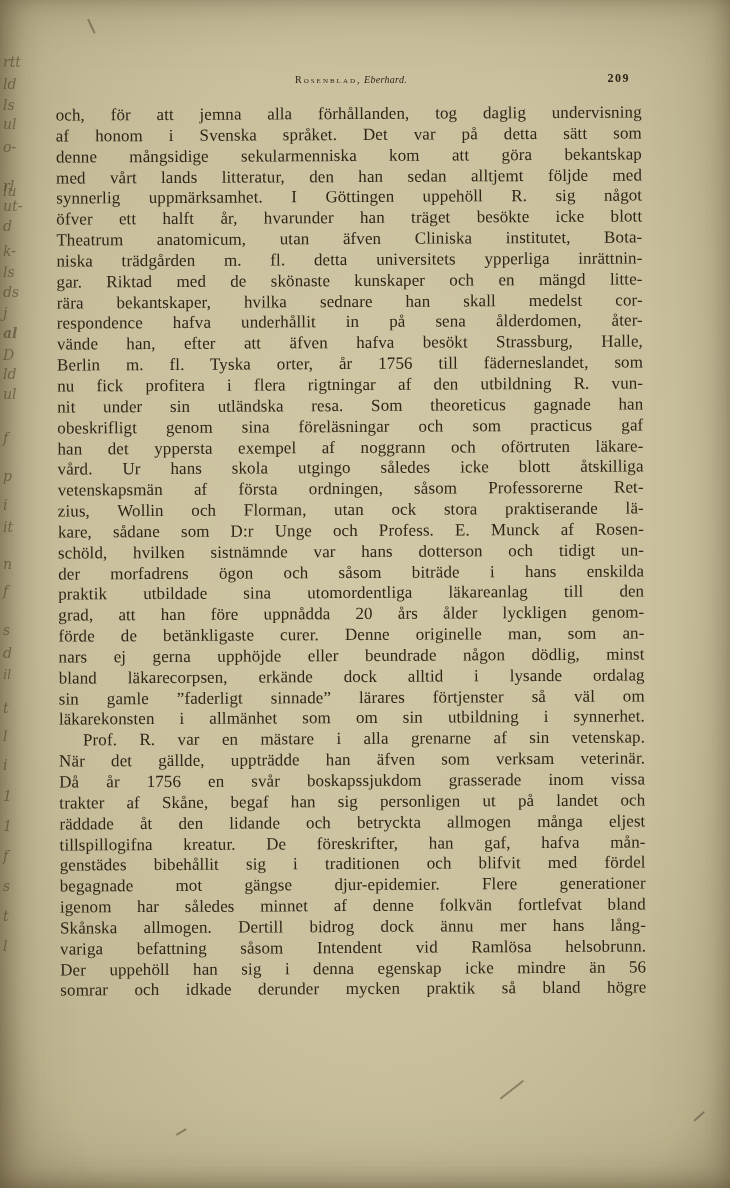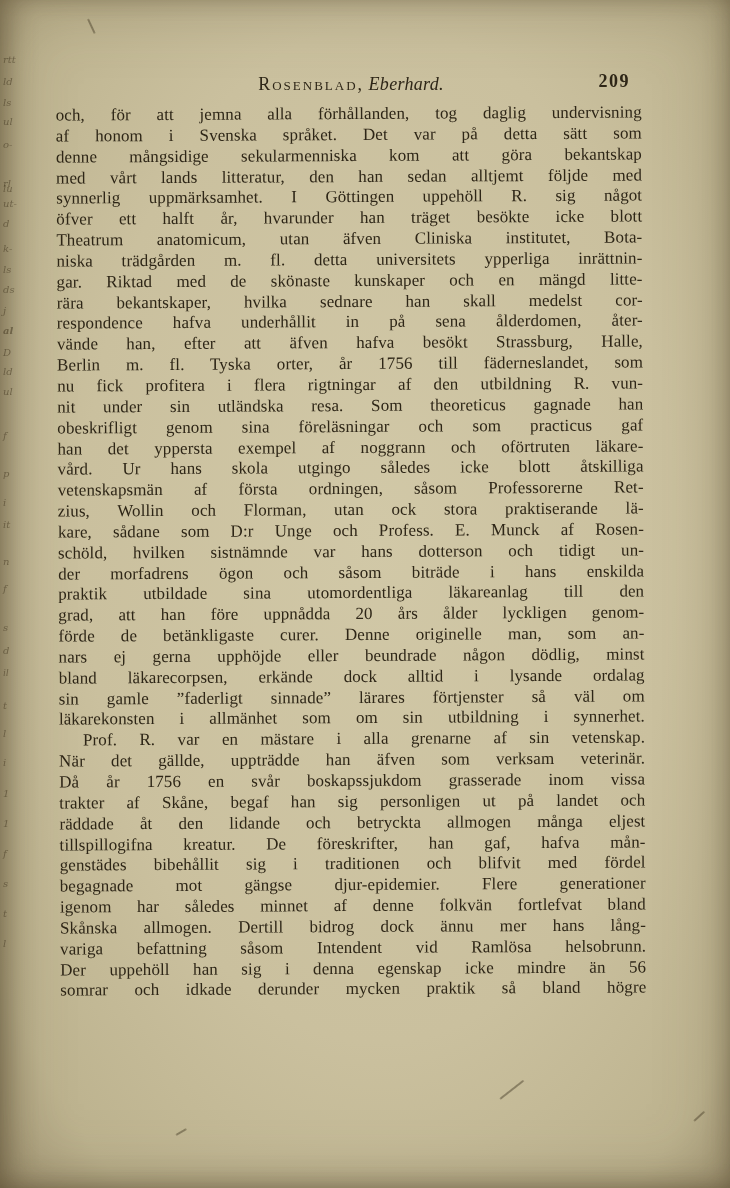--- a/index.html
+++ b/index.html
@@ -9,35 +9,35 @@
     font-family:"Liberation Serif","DejaVu Serif",serif;color:#2e2617;
   }
   .page::after{
     content:"";position:absolute;inset:0;pointer-events:none;
     box-shadow:inset 0 0 70px rgba(92,78,48,.35),
                inset 18px 0 30px -12px rgba(70,58,34,.45),
                inset -12px 0 26px -12px rgba(70,58,34,.35),
                inset 0 -14px 30px -14px rgba(70,58,34,.35);
   }
   .header{position:absolute;left:58px;top:74px;width:586px;height:22px;}
-  .header-title{position:absolute;left:0;right:0;text-align:center;font-size:18px;}
+  .header-title{position:absolute;left:0;right:0;text-align:center;font-size:10px;}
   .surname{font-variant:small-caps;letter-spacing:2px;}
   .forename{font-style:italic;letter-spacing:.3px;}
-  .page-number{position:absolute;right:14px;top:-3px;font-weight:bold;font-size:18px;letter-spacing:1.5px;}
+  .page-number{position:absolute;right:14px;top:-3px;font-weight:bold;font-size:12px;letter-spacing:1.5px;}
   .body-text{position:absolute;left:58px;top:104px;width:586px;transform:rotate(-0.3deg);}
   .line{
     line-height:20.85px;height:20.85px;font-size:17px;letter-spacing:.1px;
     text-align:justify;text-align-last:justify;
   }
   .para.indent .line:first-child{text-indent:24px;}
   .footer{position:absolute;left:58px;top:1009px;width:586px;height:20px;}
   .footer-left{position:absolute;left:0;top:0;font-size:13px;font-weight:bold;letter-spacing:1.2px;}
   .footer-right{position:absolute;right:42px;top:-1px;font-size:15px;letter-spacing:.5px;}
   .marginalia-mark{
-    position:absolute;left:3px;font-size:10px;font-style:italic;
+    position:absolute;left:3px;font-size:14px;font-style:italic;
     color:rgba(56,46,26,.5);filter:blur(.5px);font-family:"DejaVu Serif",serif;
   }
   .pen-stroke{
     position:absolute;height:2px;background:rgba(56,46,26,.42);
     border-radius:2px;filter:blur(.4px);transform-origin:left center;
   }
 </style>
 </head>
 <body>
 

